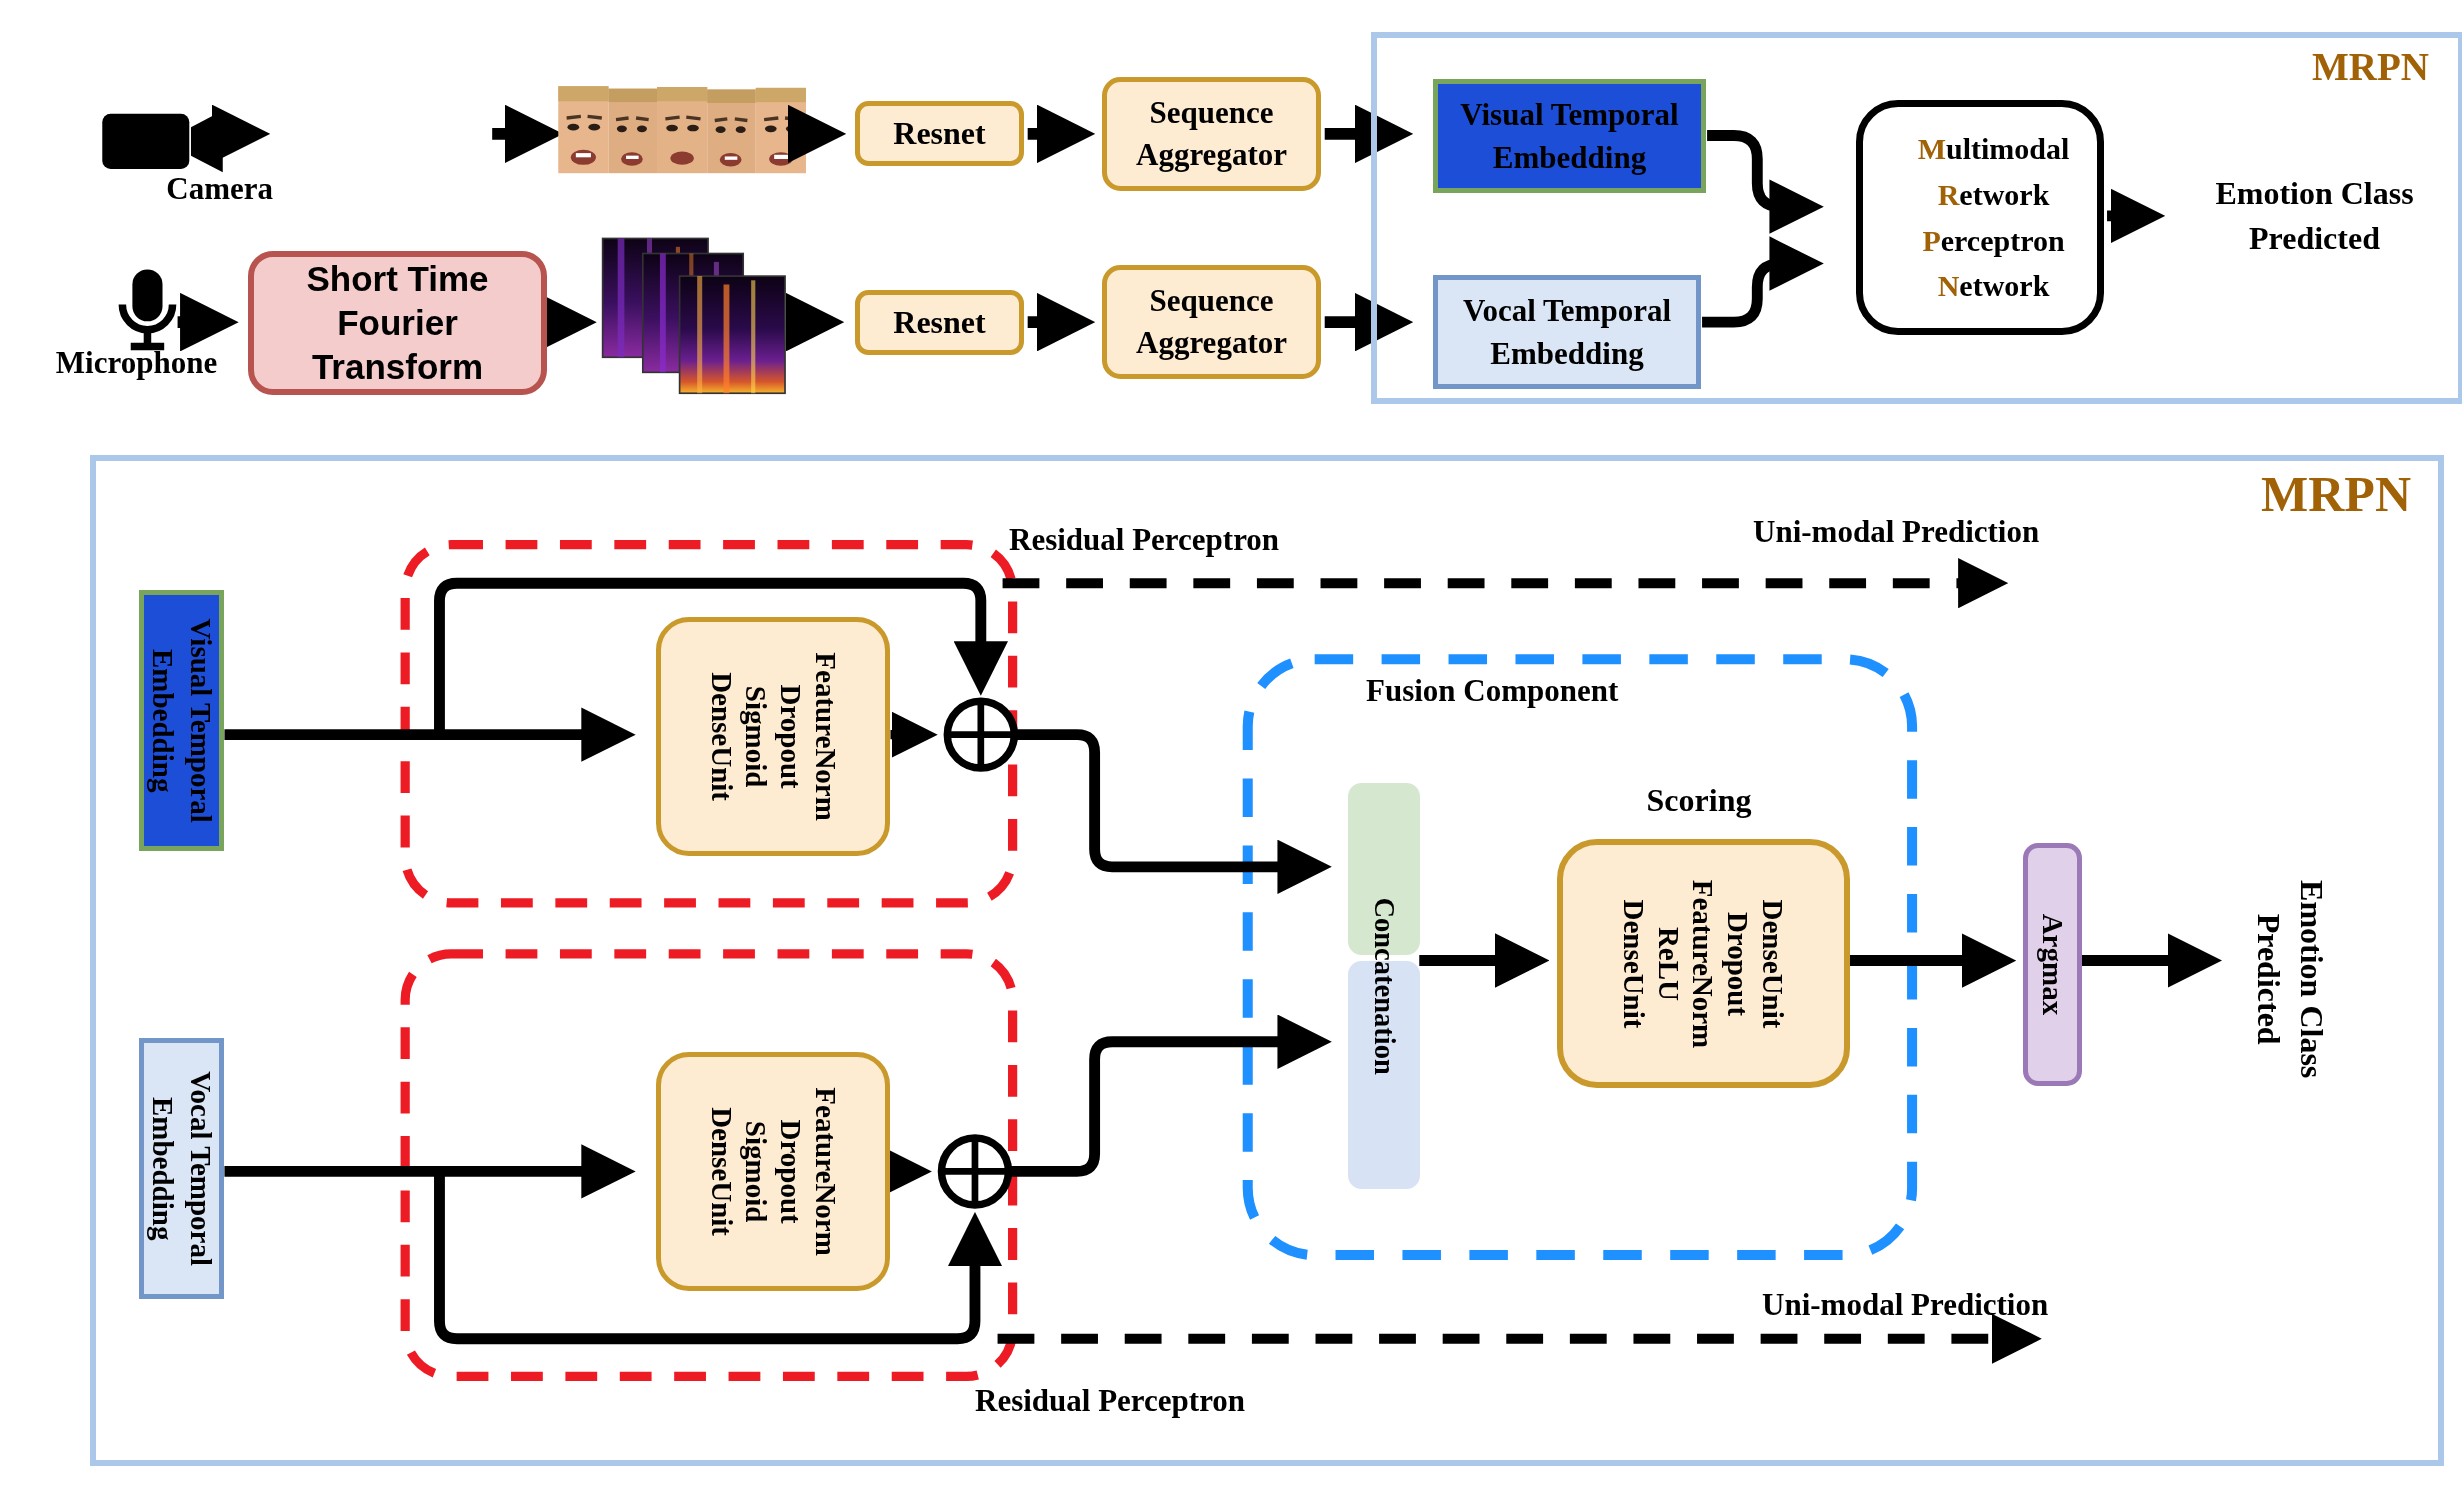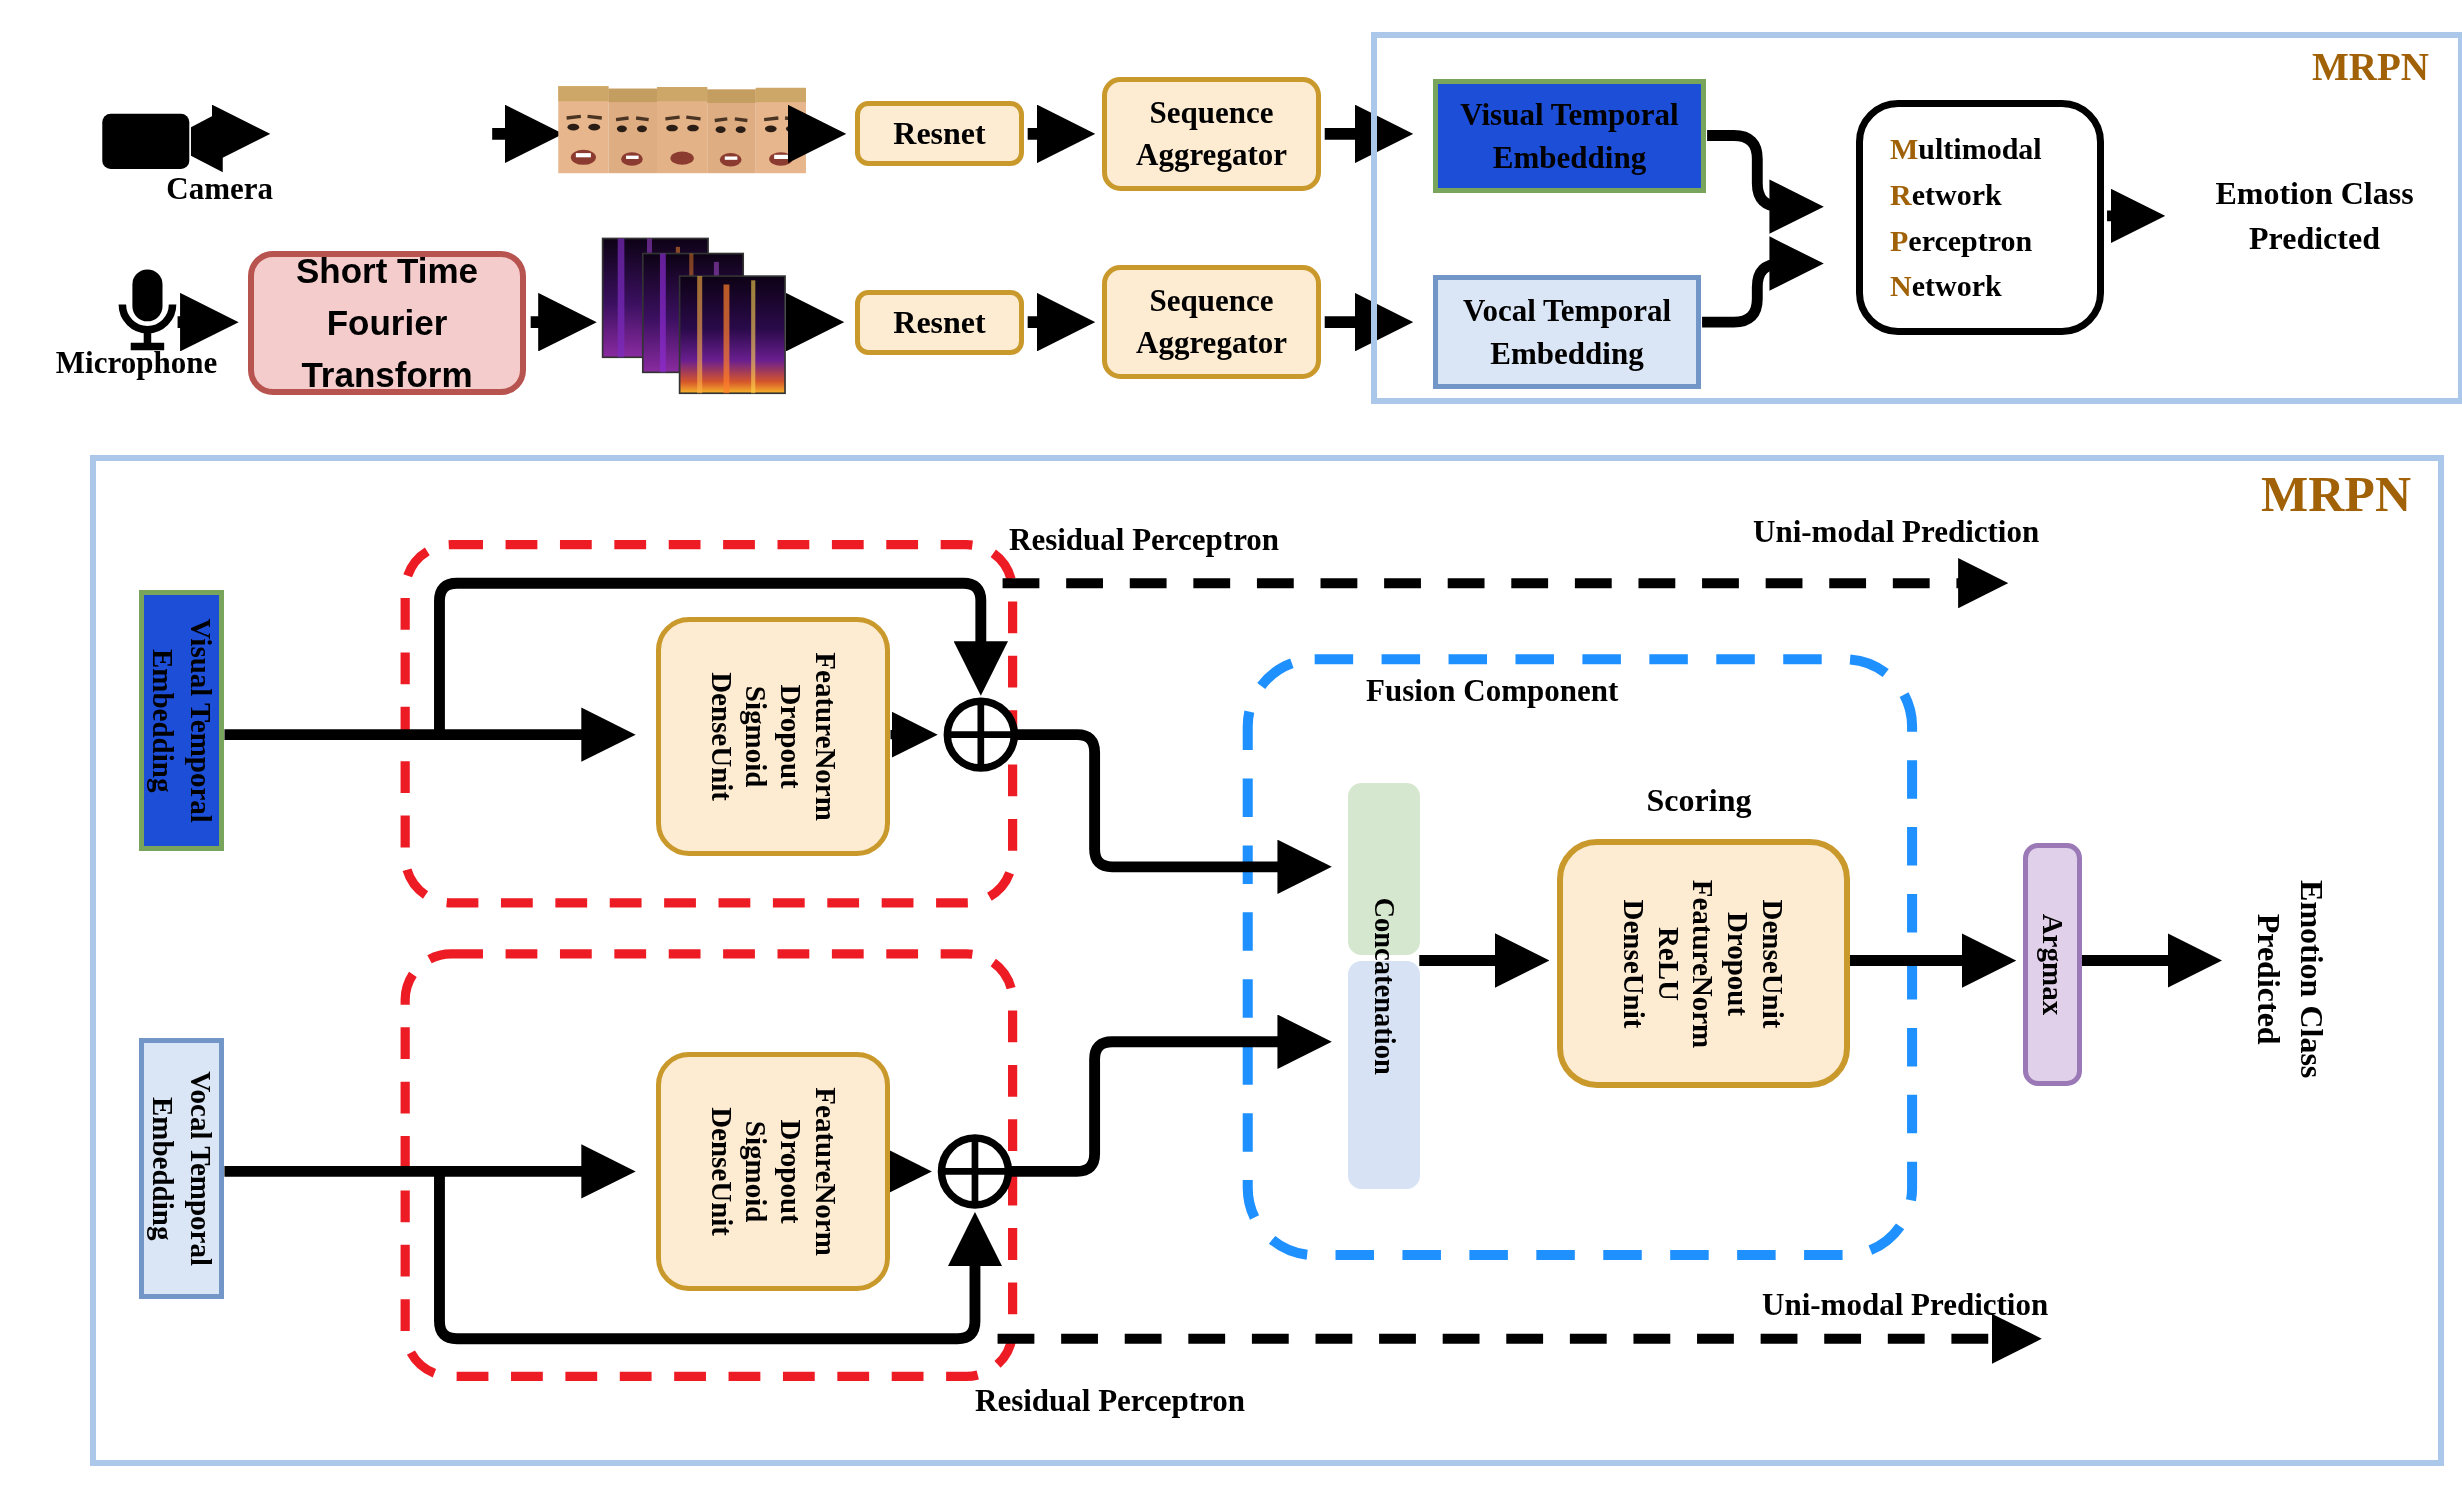--- a/index.html
+++ b/index.html
@@ -12,21 +12,21 @@
   .orange{background:#fdebd2;border:5.9px solid #c9992b;border-radius:18.4px;}
   .pink{background:#f4cccb;border:6.7px solid #b85450;border-radius:25px;
         font-family:"Liberation Sans","DejaVu Sans",sans-serif;}
   .greenbox{background:#1d4ed8;border:5.9px solid #78a45c;}
   .bluebox{background:#dae6f5;border:5.9px solid #7396c8;margin-top:10px;}
   .panel{position:absolute;border:6.7px solid #abc7e9;background:transparent;}
   .label{position:absolute;font-weight:bold;white-space:nowrap;}
   .red{color:#a16207;}
   .mrpnbox{position:absolute;box-sizing:border-box;border:7.5px solid #000;border-radius:42px;
            background:#fff;display:flex;flex-direction:column;justify-content:center;
-           padding-left:27px;font-weight:bold;font-size:30px;line-height:1.52;}
+           padding-left:27px;font-weight:bold;font-size:30px;line-height:1.52;align-items:center;}
   .vwrap{position:absolute;box-sizing:border-box;display:flex;align-items:center;justify-content:center;}
   .rot{transform:rotate(90deg);text-align:center;font-weight:bold;line-height:1.2;}
   .rot div{white-space:nowrap;}
   .purple{background:#e0d0ea;border:5px solid #9a79b6;border-radius:15px;}
   .seg{position:absolute;left:0;width:72px;border-radius:13.4px;}
 </style>
 </head>
 <body>
 
 <div class="canvas">
@@ -180,21 +180,21 @@
   <div class="label" style="left:80px;top:171px;width:193px;font-size:31px;text-align:right;">Camera</div>
   <div class="box orange" style="left:855px;top:101px;width:169px;height:65px;font-size:32px;border-radius:13.4px;">
     <div>Resnet</div>
   </div>
   <div class="box orange" style="left:1102px;top:77px;width:219px;height:114px;font-size:31px;line-height:1.35;">
     <div>Sequence</div>
       <div>Aggregator</div>
   </div>
 
   <div class="label" style="left:7px;top:345px;width:259px;font-size:31px;text-align:center;">Microphone</div>
-  <div class="box pink" style="left:248px;top:251px;width:278px;height:144px;font-size:35px;line-height:1.25;gap:8px;">
+  <div class="box pink" style="left:248px;top:251px;width:299px;height:144px;font-size:35px;line-height:1.25;">
     <div>Short Time</div>
       <div>Fourier</div>
       <div>Transform</div>
   </div>
   <div class="box orange" style="left:855px;top:290px;width:169px;height:65px;font-size:32px;border-radius:13.4px;">
     <div>Resnet</div>
   </div>
   <div class="box orange" style="left:1102px;top:265px;width:219px;height:114px;font-size:31px;line-height:1.35;">
     <div>Sequence</div>
       <div>Aggregator</div>

